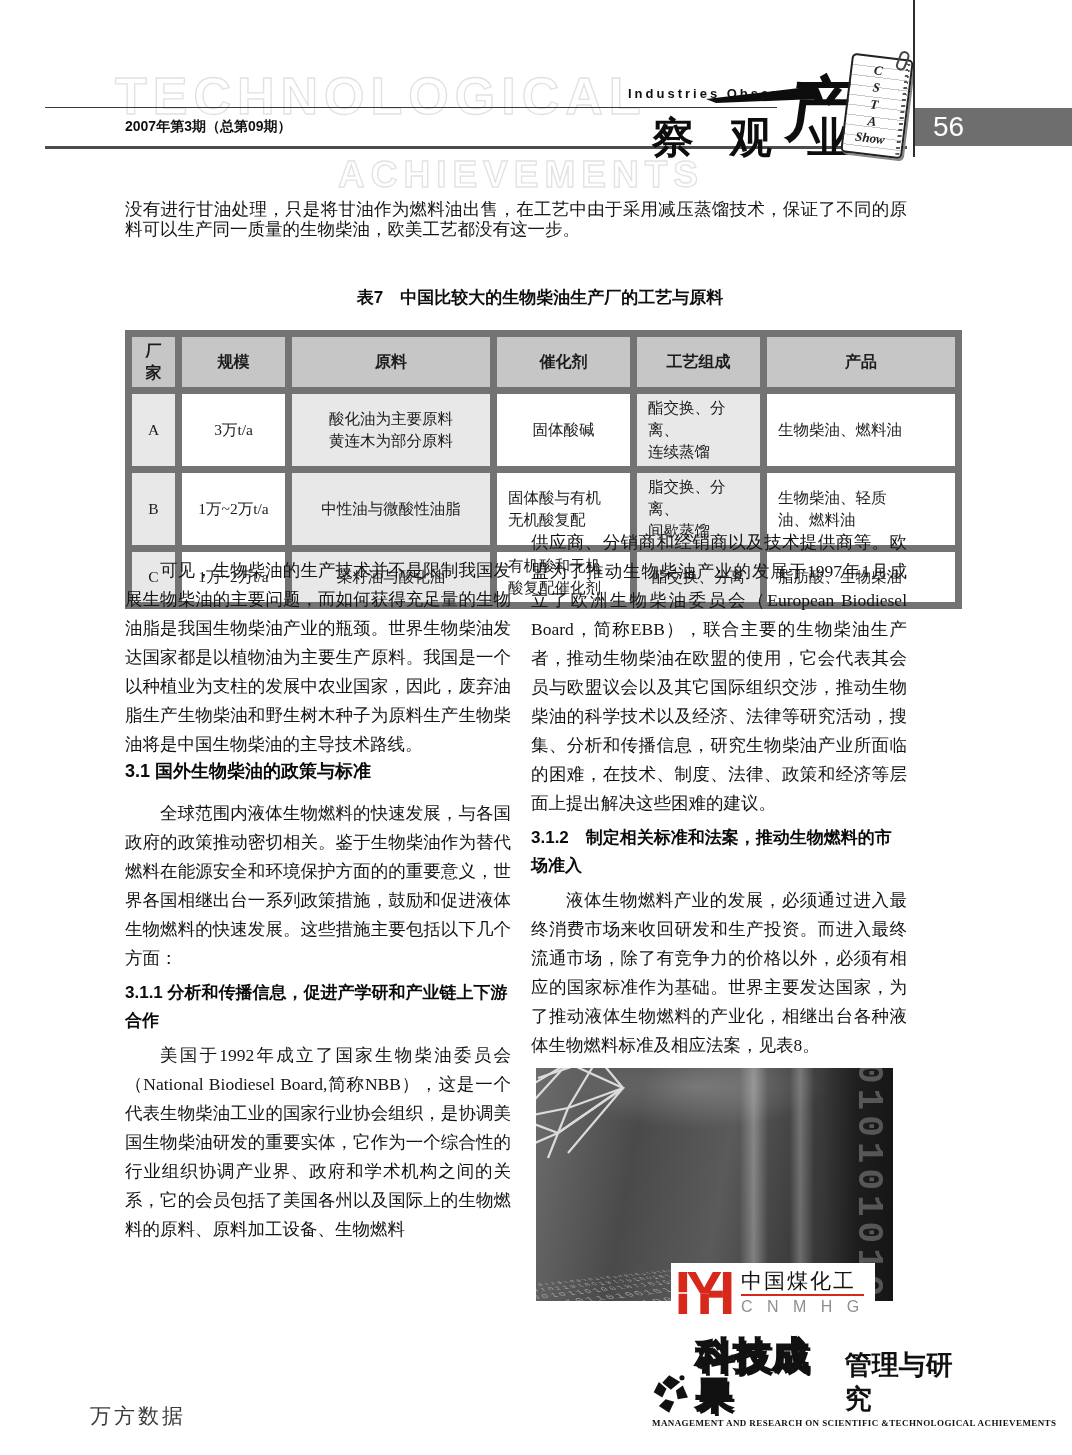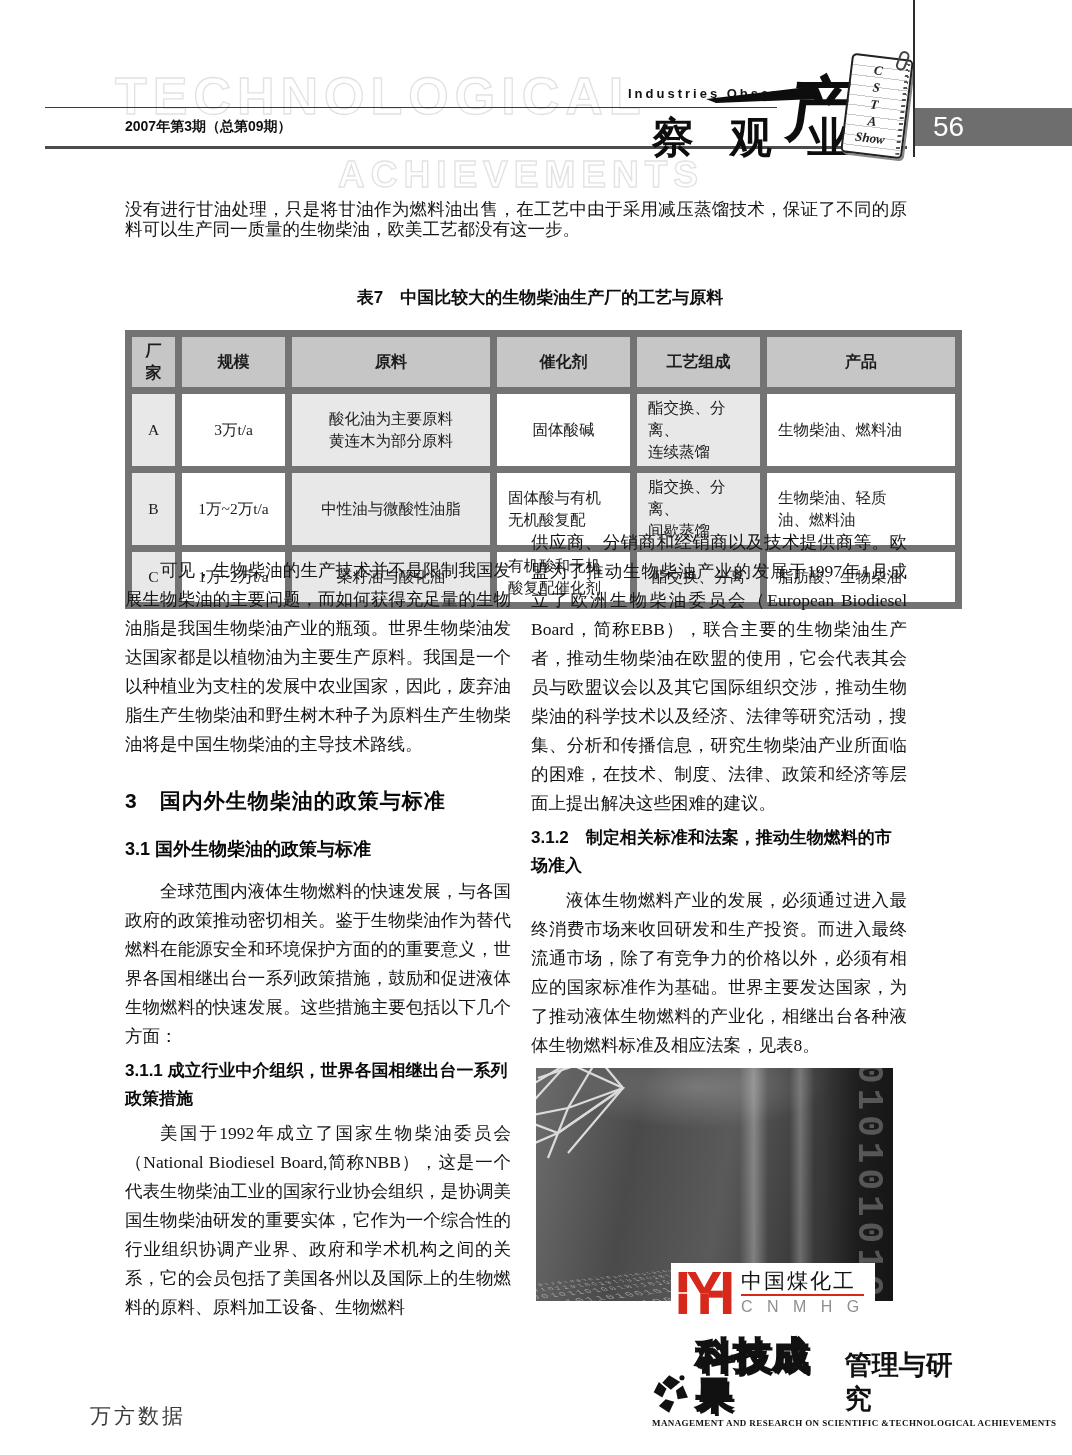--- a/index.html
+++ b/index.html
@@ -193,24 +193,23 @@
       <td class="l">有机酸和无机
 酸复配催化剂</td>
       <td class="shade">酯交换、分离</td>
       <td class="l">脂肪酸、生物柴油</td>
     </tr>
   </tbody>
     </table>
 
   <div class="colL">
     <p class="body-p ind">可见，生物柴油的生产技术并不是限制我国发展生物柴油的主要问题，而如何获得充足量的生物油脂是我国生物柴油产业的瓶颈。世界生物柴油发达国家都是以植物油为主要生产原料。我国是一个以种植业为支柱的发展中农业国家，因此，废弃油脂生产生物柴油和野生树木种子为原料生产生物柴油将是中国生物柴油的主导技术路线。</p>
-    <div class="h-sec h3">3　国内外生物柴油的政策与标准</div>
     <div class="h-sec h31">3.1 国外生物柴油的政策与标准</div>
     <p class="body-p ind">全球范围内液体生物燃料的快速发展，与各国政府的政策推动密切相关。鉴于生物柴油作为替代燃料在能源安全和环境保护方面的的重要意义，世界各国相继出台一系列政策措施，鼓励和促进液体生物燃料的快速发展。这些措施主要包括以下几个方面：</p>
-    <div class="h-sec h311">3.1.1 成立行业中介组织，世界各国相继出台一系列政策措施</div>
+    <div class="h-sec h311">3.1.1 分析和传播信息，促进产学研和产业链上下游合作</div>
     <p class="body-p ind">美国于1992年成立了国家生物柴油委员会（National Biodiesel Board,简称NBB），这是一个代表生物柴油工业的国家行业协会组织，是协调美国生物柴油研发的重要实体，它作为一个综合性的行业组织协调产业界、政府和学术机构之间的关系，它的会员包括了美国各州以及国际上的生物燃料的原料、原料加工设备、生物燃料</p>
   </div>
 
   <div class="colR">
     <p class="body-p">供应商、分销商和经销商以及技术提供商等。欧盟为了推动生物柴油产业的发展于1997年1月成立了欧洲生物柴油委员会（European Biodiesel Board，简称EBB），联合主要的生物柴油生产者，推动生物柴油在欧盟的使用，它会代表其会员与欧盟议会以及其它国际组织交涉，推动生物柴油的科学技术以及经济、法律等研究活动，搜集、分析和传播信息，研究生物柴油产业所面临的困难，在技术、制度、法律、政策和经济等层面上提出解决这些困难的建议。</p>
     <div class="h-sec h312">3.1.2　制定相关标准和法案，推动生物燃料的市场准入</div>
     <p class="body-p ind">液体生物燃料产业的发展，必须通过进入最终消费市场来收回研发和生产投资。而进入最终流通市场，除了有竞争力的价格以外，必须有相应的国家标准作为基础。世界主要发达国家，为了推动液体生物燃料的产业化，相继出台各种液体生物燃料标准及相应法案，见表8。</p>
   </div>
 
   <div class="photo">

